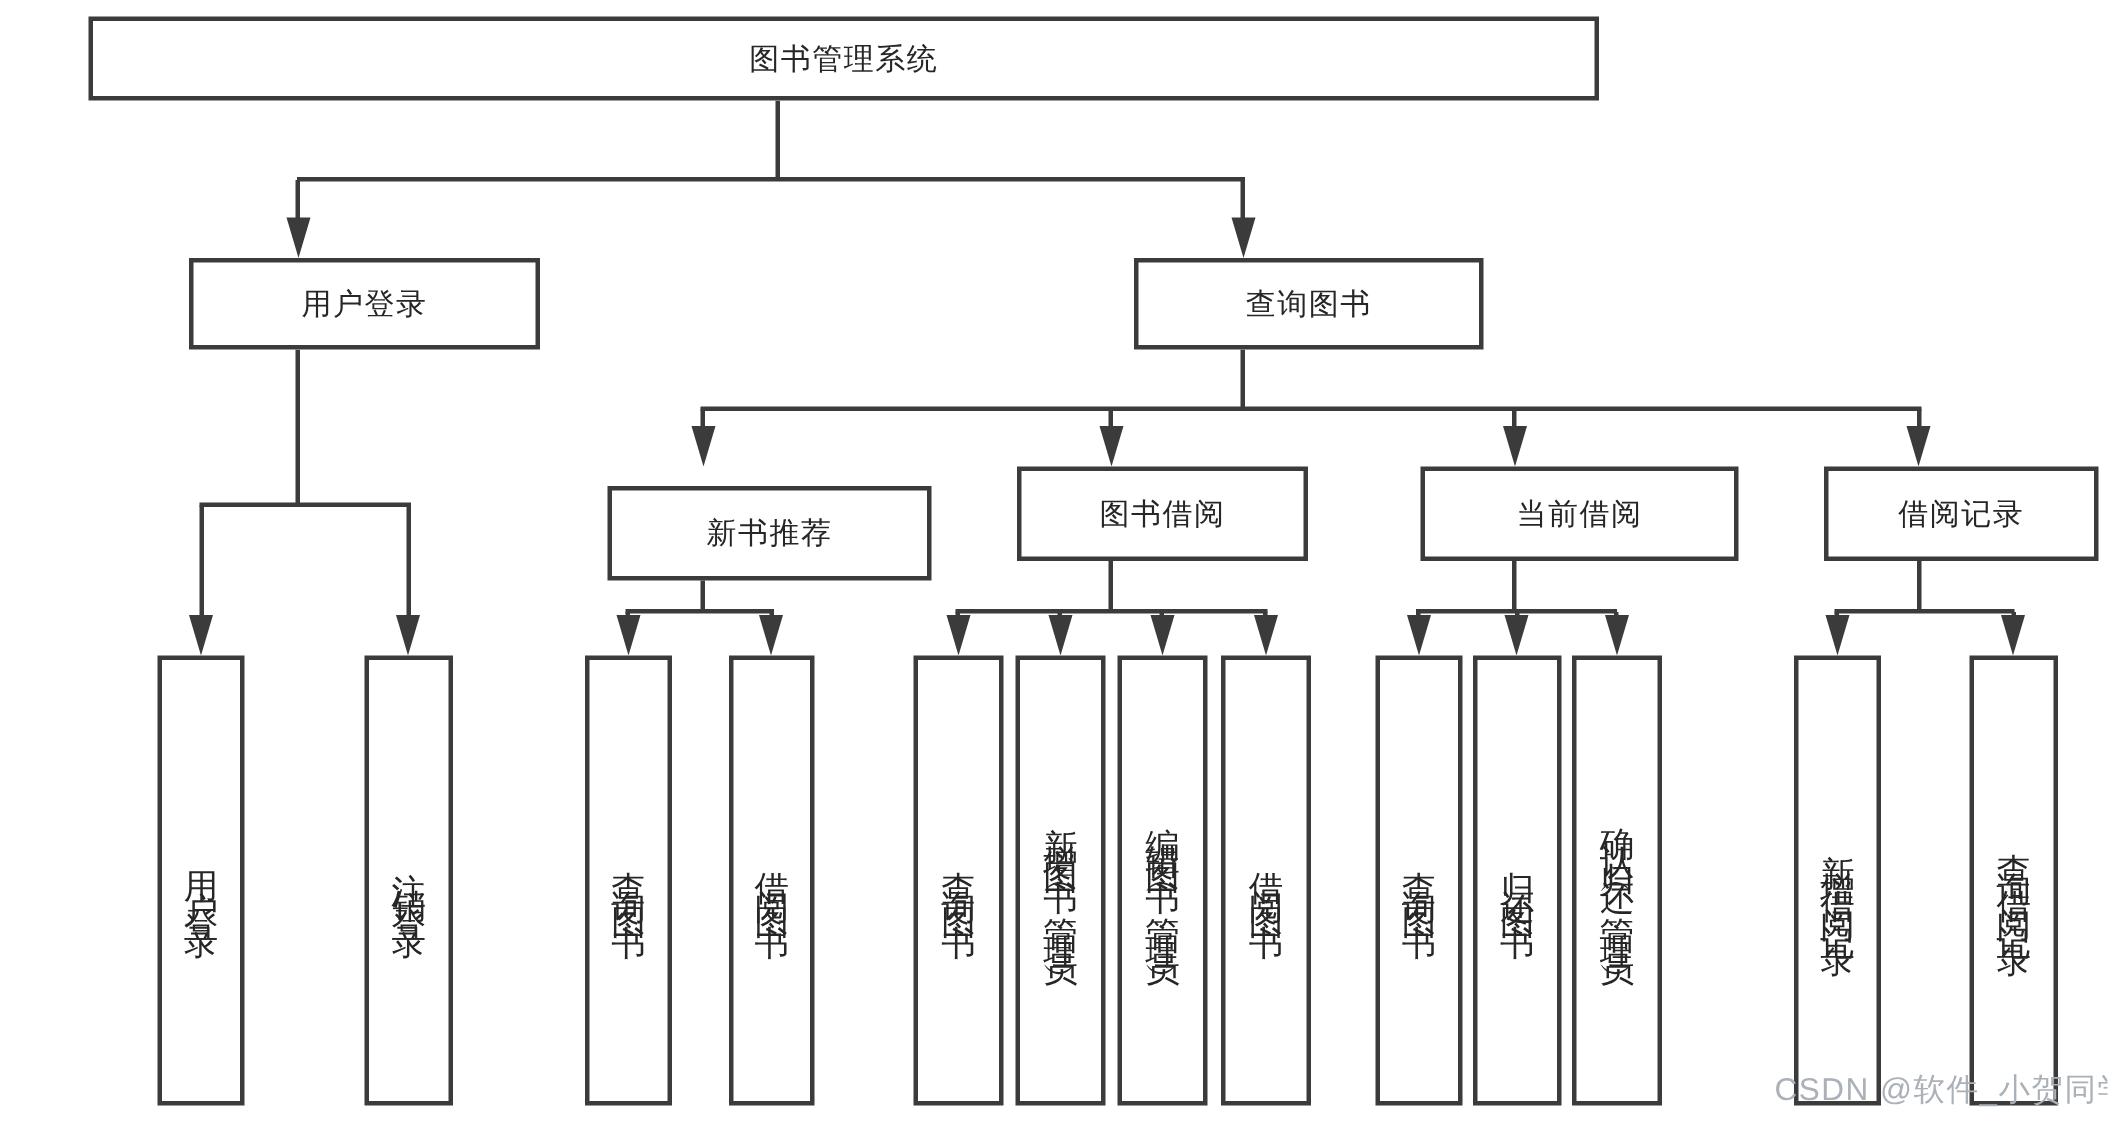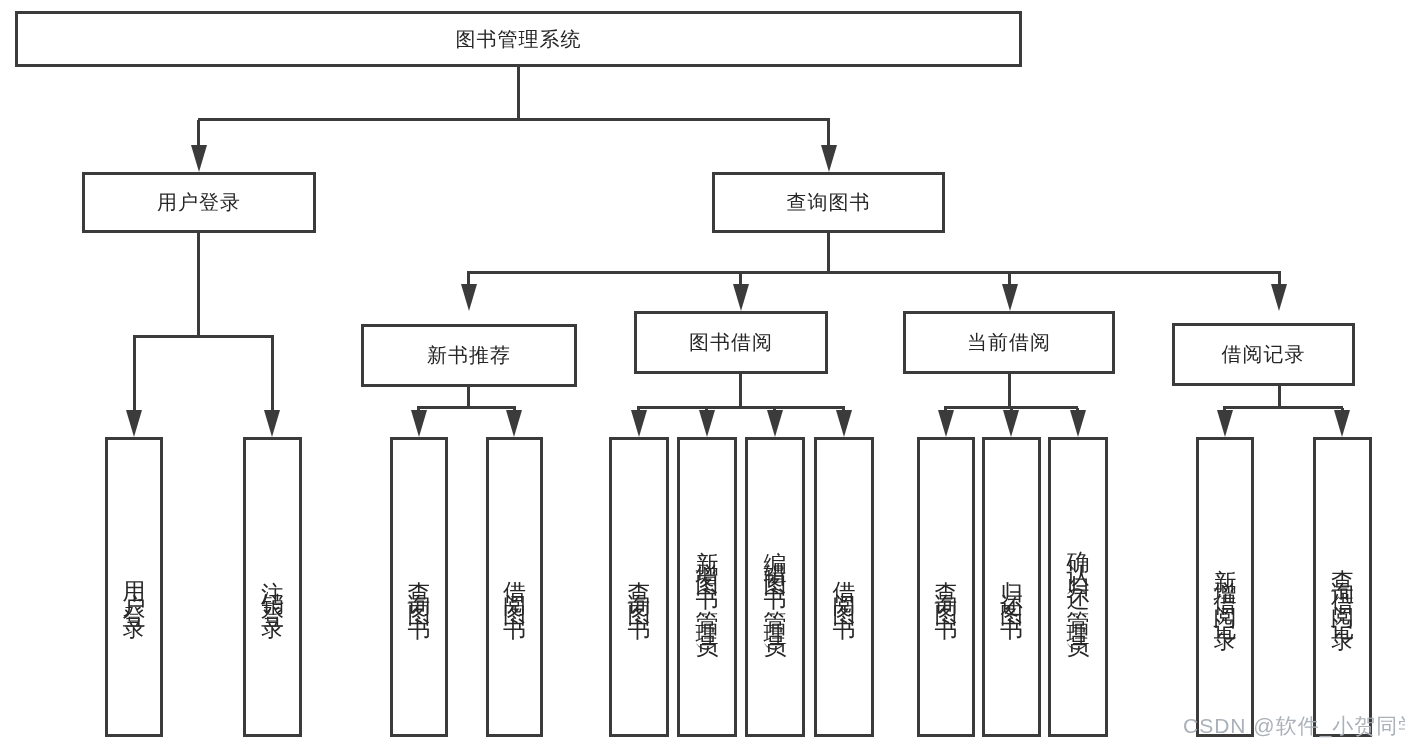--- a/index.html
+++ b/index.html
@@ -8,21 +8,21 @@
     --watermark:#aab1b9;
     --background:#ffffff;
   }
   html,body{margin:0;padding:0;background:var(--background);}
   body{width:1405px;height:747px;overflow:hidden;
        font-family:"Liberation Sans","DejaVu Sans",sans-serif;}
   .canvas{position:relative;width:1405px;height:747px;background:var(--background);}
   .box{position:absolute;box-sizing:border-box;border:3px solid var(--line);
        background:#fff;display:flex;align-items:center;justify-content:center;
        color:var(--text);z-index:2;}
-  .hbox{font-size:20px;letter-spacing:1px;}
+  .hbox{font-size:20px;letter-spacing:1px;margin-left:44px;}
   .vbox{top:437px;height:300px;}
   .vtext{writing-mode:vertical-rl;text-orientation:mixed;font-size:23px;
          letter-spacing:12px;color:var(--text);line-height:1;}
   .v{position:absolute;width:3px;background:var(--line);z-index:1;}
   .h{position:absolute;height:3px;background:var(--line);z-index:1;}
   .arr{position:absolute;width:0;height:0;z-index:1;
        border-left:8px solid transparent;border-right:8px solid transparent;
        border-top:27px solid var(--line);}
   .watermark{position:absolute;left:1183px;top:712px;font-size:21px;
              color:var(--watermark);z-index:5;letter-spacing:1px;white-space:nowrap;}
@@ -49,21 +49,21 @@
   </div>
 
   <div class="box hbox" style="left:634px;top:311px;width:194px;height:63px">
     <span>图书借阅</span>
   </div>
 
   <div class="box hbox" style="left:903px;top:311px;width:212px;height:63px">
     <span>当前借阅</span>
   </div>
 
-  <div class="box hbox" style="left:1172px;top:323px;width:183px;height:63px">
+  <div class="box hbox" style="left:1172px;top:311px;width:183px;height:63px">
     <span>借阅记录</span>
   </div>
 
   <div class="box vbox" style="left:105px;width:58px">
     <span class="vtext">用户登录</span>
   </div>
   <div class="box vbox" style="left:243px;width:59px">
     <span class="vtext">注销登录</span>
   </div>
 

